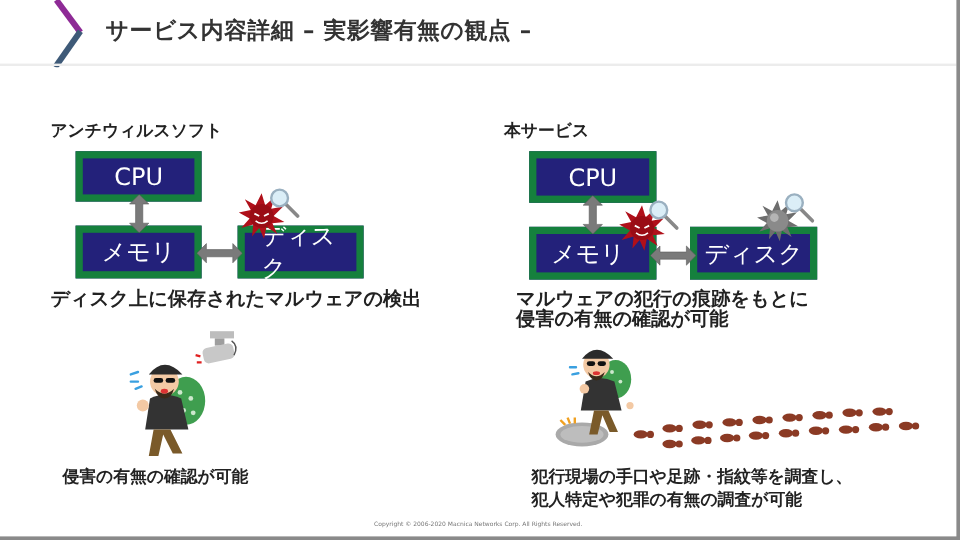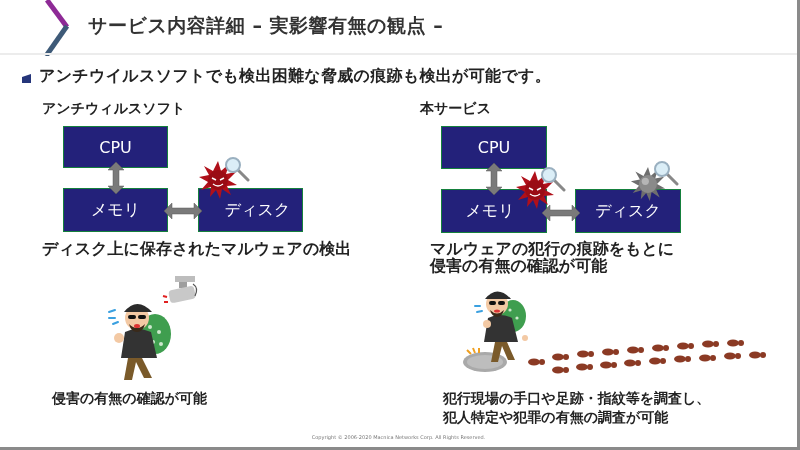--- a/index.html
+++ b/index.html
@@ -19,21 +19,21 @@
   .logo { position: absolute; left: 685px; top: 18px; display: flex; align-items: center; }
   .logo-mark { width: 24px; height: 22px; position: relative; margin-right: 4px; }
   .logo-text { font-family: "DejaVu Sans", sans-serif; font-weight: bold; color: #3b4f74; font-size: 12px; line-height: 11px; letter-spacing: -0.3px; }
 
   .bullet-row { position: absolute; left: 22px; top: 66px; display: flex; align-items: center; }
   .bullet-mark { width: 9px; height: 9px; margin-right: 8px; margin-top: 3px; }
   .bullet-text { font-size: 16px; font-weight: bold; color: #222; white-space: nowrap; letter-spacing: 0.3px; }
 
   .section-label { position: absolute; font-size: 14px; font-weight: bold; color: #222; white-space: nowrap; }
 
-  .box { position: absolute; background: #23217a; border: 1px solid #15803d; color: #fff; font-size: 16px; display: flex; align-items: center; justify-content: center; font-family: "DejaVu Sans", sans-serif; }
+  .box { position: absolute; background: #23217a; border: 6px solid #15803d; color: #fff; font-size: 20px; display: flex; align-items: center; justify-content: center; font-family: "DejaVu Sans", sans-serif; }
 
   .arrow-v, .arrow-h { position: absolute; }
 
   .caption { position: absolute; font-size: 16px; font-weight: bold; color: #222; line-height: 17px; white-space: nowrap; }
 
   .copyright { position: absolute; left: 0; width: 797px; top: 434px; text-align: center; font-size: 5px; color: #777; }
 
   .illus { position: absolute; }
 </style>
 </head>
@@ -44,26 +44,20 @@
   <svg class="chevron" viewBox="0 0 40 56">
     <polyline points="7,0 27,27" fill="none" stroke="#8e2a96" stroke-width="5"></polyline>
     <polyline points="27,26 6,56" fill="none" stroke="#3e5a78" stroke-width="5"></polyline>
   </svg>
 
   <div class="title">サービス内容詳細 – 実影響有無の観点 –</div>
 
 
   <div class="header-line"></div>
 
-  <div class="bullet-row">
-    <svg class="bullet-mark" viewBox="0 0 9 9">
-      <polygon points="0,3 9,0 9,9 0,9" fill="#25357a"></polygon>
-    </svg>
-    <span class="bullet-text">アンチウイルスソフトでも検出困難な脅威の痕跡も検出が可能です。</span>
-  </div>
 
   <div class="section-label" style="left:42px; top:100px;">アンチウィルスソフト</div>
 
   <div class="box" style="left:63px; top:126px; width:105px; height:42px;">
     <span>CPU</span>
   </div>
   <div class="box" style="left:63px; top:188px; width:105px; height:44px;">
     <span>メモリ</span>
   </div>
   <div class="box" style="left:198px; top:188px; width:105px; height:44px;">

